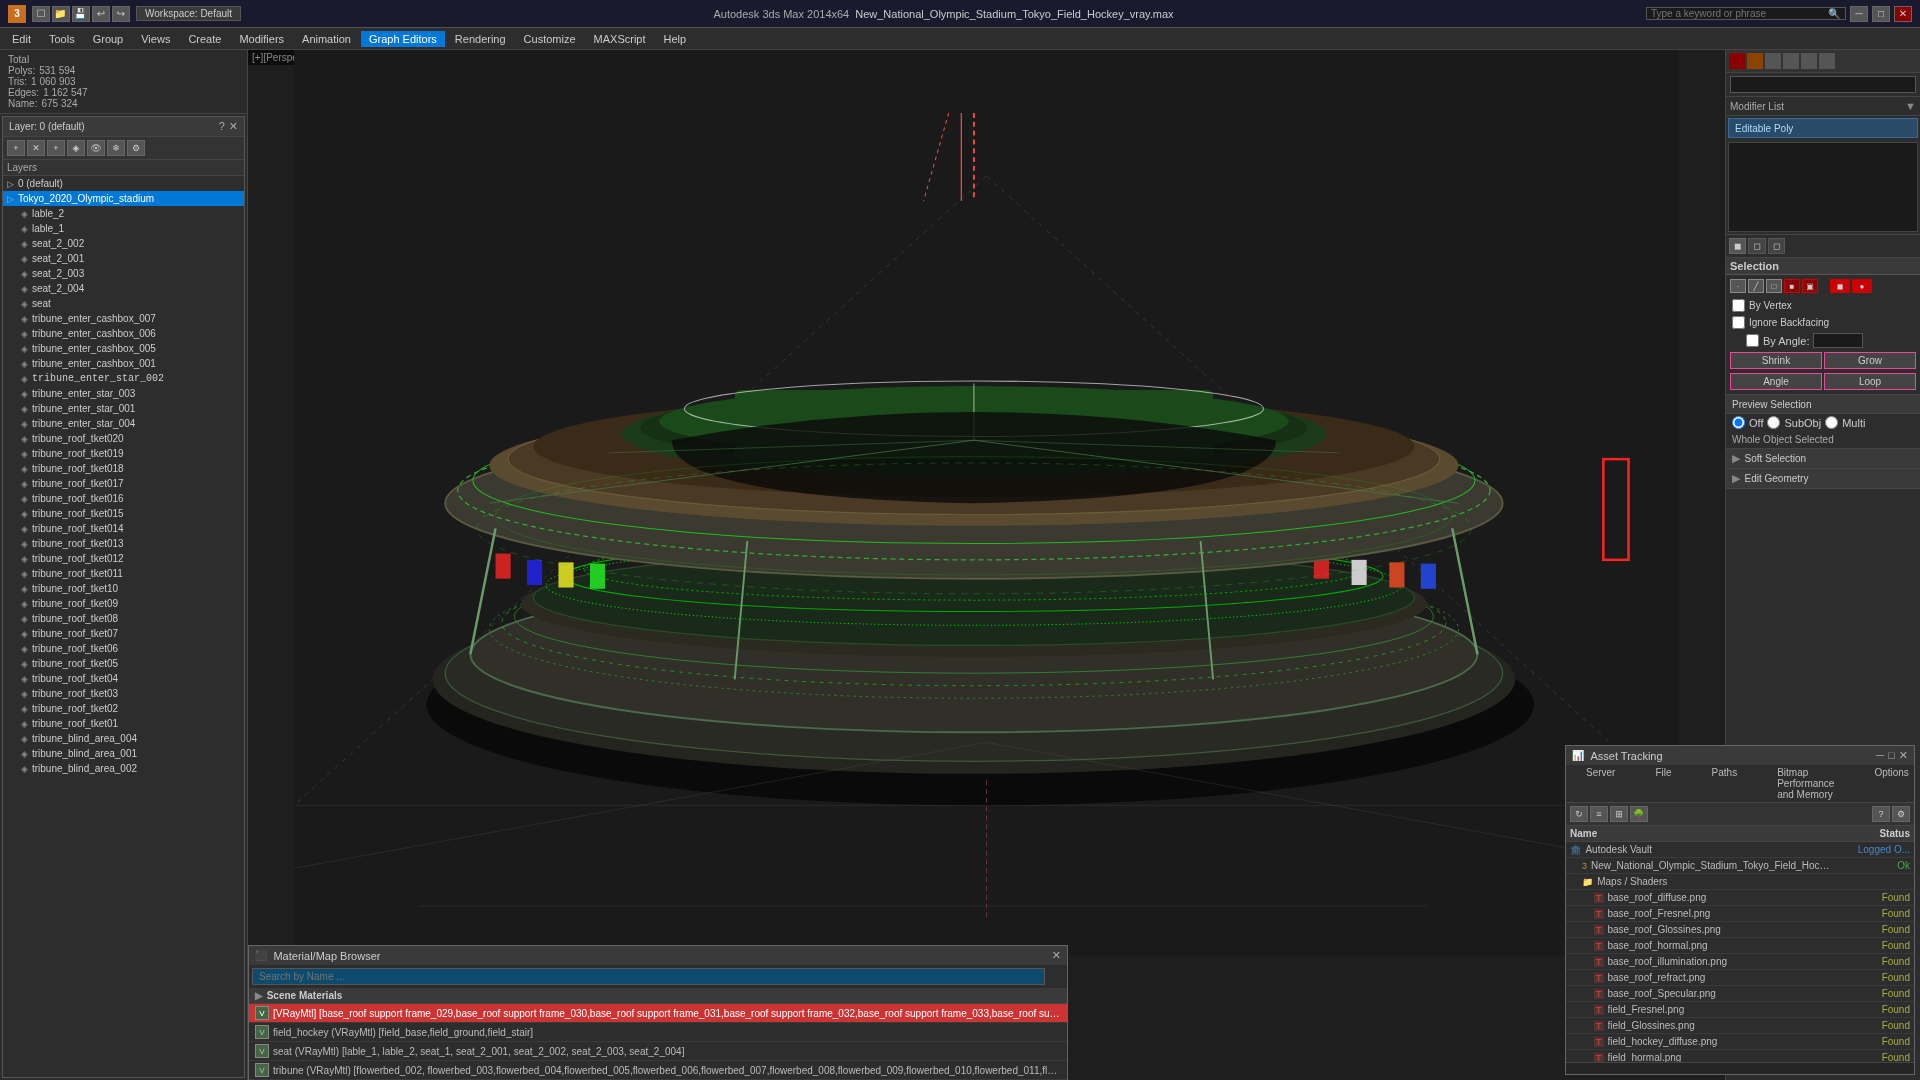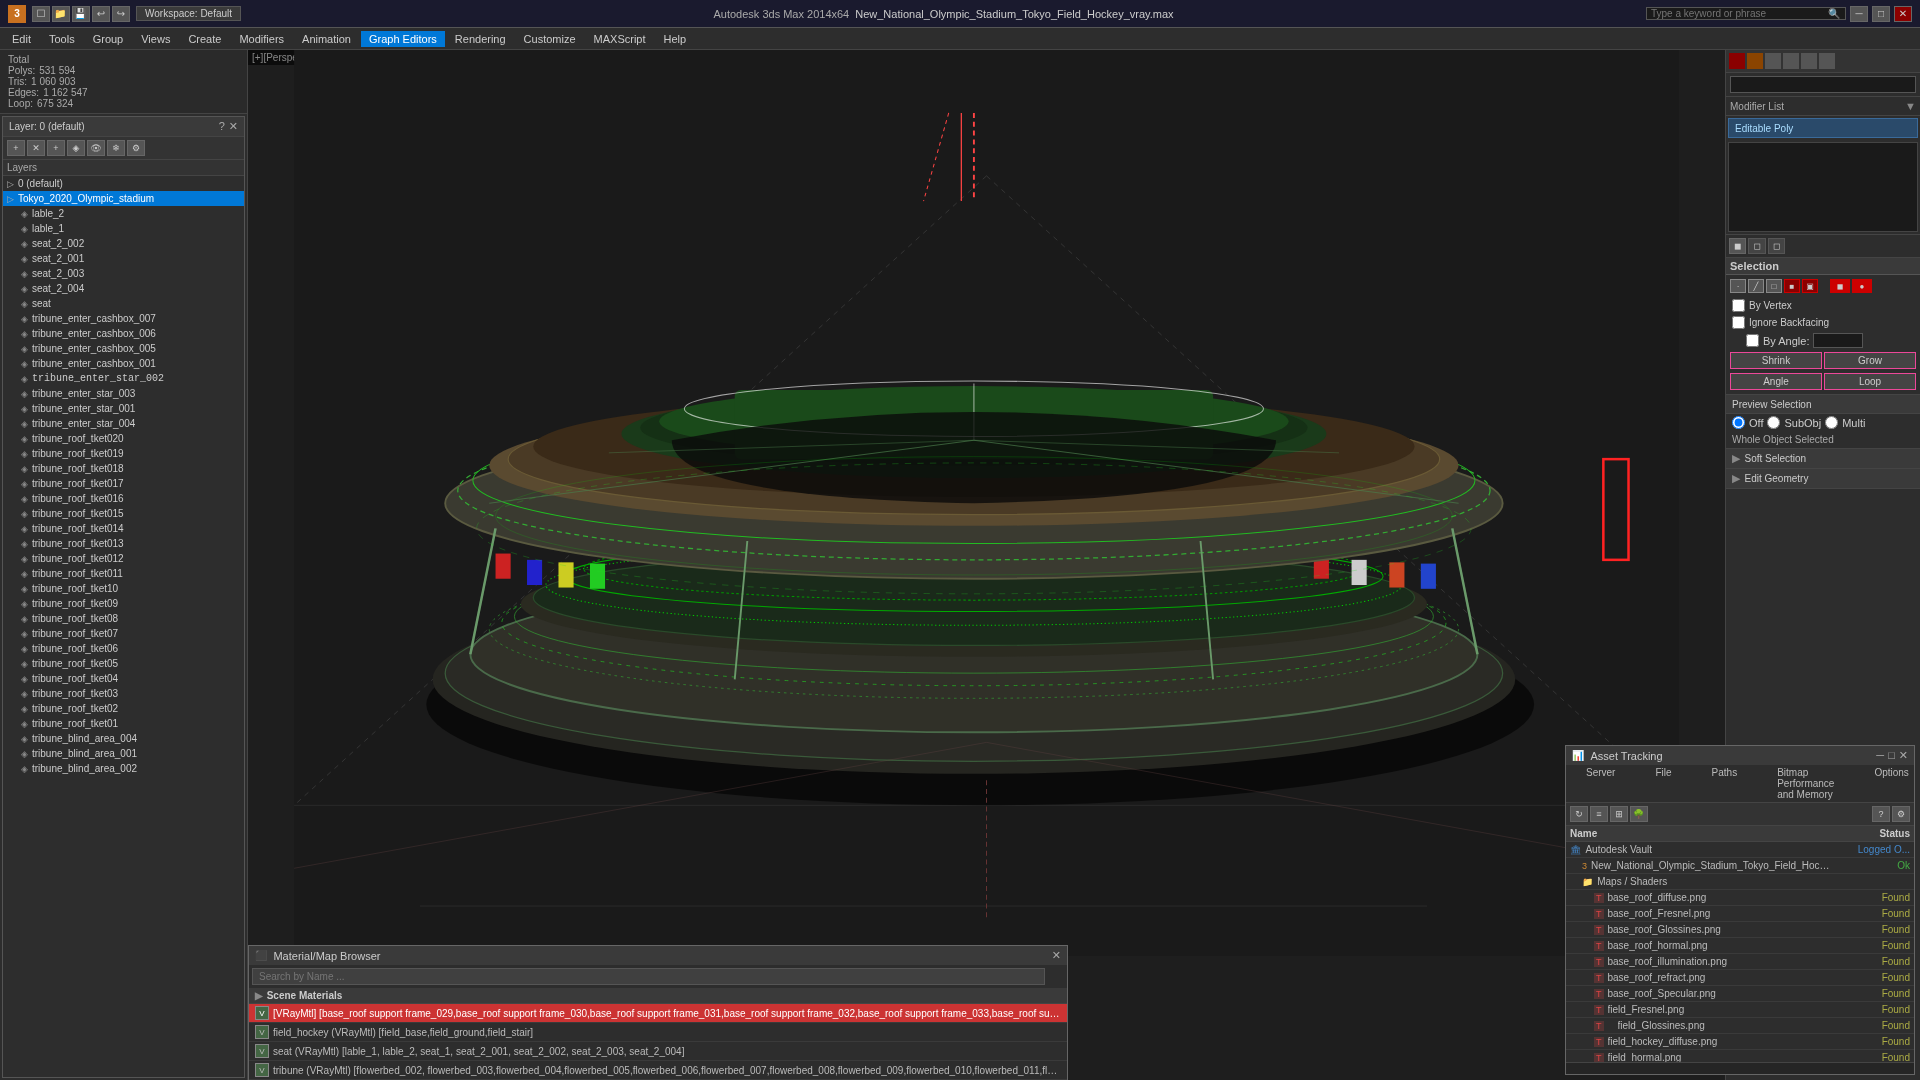--- a/index.html
+++ b/index.html
@@ -55,21 +55,21 @@
     .at-status-col { width: 80px; color: #ccc; text-align: right; }
     .at-list { overflow-y: auto; max-height: 240px; }
     .at-row { display: flex; align-items: center; padding: 2px 4px; font-size: 10px; border-bottom: 1px solid #3a3a3a; }
     .at-row-name { flex: 1; display: flex; align-items: center; gap: 4px; color: #bbb; overflow: hidden; white-space: nowrap; }
     .at-row-status { width: 80px; text-align: right; font-size: 10px; }
     .at-icon-tex { color: #dd4444; font-size: 9px; background: #553333; padding: 0 2px; }
     
     
     #material-browser { position: absolute; bottom: 0; left: 205px; width: 820px; background: #2d2d2d; border: 1px solid #555; }
     .mb-titlebar { background: #3a3a3a; padding: 3px 6px; display: flex; align-items: center; justify-content: space-between; font-size: 11px; }
-    .mb-search { background: #404040; border: 1px solid #555; color: #ccc; padding: 2px 6px; font-size: 10px; width: 97%; margin: 3px; }
+    .mb-search { background: #0c4a6e; border: 1px solid #555; color: #ccc; padding: 2px 6px; font-size: 10px; width: 97%; margin: 3px; }
     .mb-section-header { background: #3a3a3a; padding: 2px 6px; font-size: 10px; font-weight: bold; color: #ccc; border-bottom: 1px solid #444; display: flex; align-items: center; gap: 4px; }
     .mb-mat-row { padding: 2px 6px; font-size: 10px; color: #bbb; border-bottom: 1px solid #3a3a3a; display: flex; align-items: center; gap: 4px; overflow: hidden; white-space: nowrap; }
     .mb-mat-icon { width: 14px; height: 14px; background: #666; border: 1px solid #888; display: inline-flex; align-items: center; justify-content: center; font-size: 8px; }
     .mb-mat-icon.vray { background: #446644; }
     .mb-mat-row.selected { background: #cc3333; color: white; }
     
     
     ::-webkit-scrollbar { width: 8px; height: 8px; }
     ::-webkit-scrollbar-track { background: #2a2a2a; }
     ::-webkit-scrollbar-thumb { background: #555; border: 1px solid #666; }
@@ -137,21 +137,21 @@
       </div>
       <div class="stat-row">
         <span>Tris:</span>
         <span>1 060 903</span>
       </div>
       <div class="stat-row">
         <span>Edges:</span>
         <span>1 162 547</span>
       </div>
       <div class="stat-row">
-        <span>Loop:</span>
+        <span>Name:</span>
         <span>675 324</span>
       </div>
     </div>
 
     <div id="layers-panel" style="margin:2px;border:1px solid #555;flex:1;overflow:hidden;display:flex;flex-direction:column;">
       <div class="layers-header">
         <span style="font-size:10px;color:#ccc;">Layer: 0 (default)</span>
         <div style="display:flex;gap:4px;">
           <span style="cursor:pointer;color:#aaa;">?</span>
           <span style="cursor:pointer;color:#aaa;">✕</span>
@@ -681,21 +681,21 @@
       <div class="at-row">
       <div class="at-row-name" style="padding-left:24px;">
         <span class="at-icon-tex">T</span>
         <span style="font-size:10px;overflow:hidden;white-space:nowrap;text-overflow:ellipsis;color:#bbb;">field_Fresnel.png</span>
       </div>
       <div class="at-row-status" style="color:#aaaa44;">Found</div>
     </div>
       <div class="at-row">
       <div class="at-row-name" style="padding-left:24px;">
         <span class="at-icon-tex">T</span>
-        <span style="font-size:10px;overflow:hidden;white-space:nowrap;text-overflow:ellipsis;color:#bbb;margin-left:10px;">field_Glossines.png</span>
+        <span style="font-size:10px;overflow:hidden;white-space:nowrap;text-overflow:ellipsis;color:#bbb;">field_Glossines.png</span>
       </div>
       <div class="at-row-status" style="color:#aaaa44;">Found</div>
     </div>
       <div class="at-row">
       <div class="at-row-name" style="padding-left:24px;">
         <span class="at-icon-tex">T</span>
         <span style="font-size:10px;overflow:hidden;white-space:nowrap;text-overflow:ellipsis;color:#bbb;">field_hockey_diffuse.png</span>
       </div>
       <div class="at-row-status" style="color:#aaaa44;">Found</div>
     </div>

